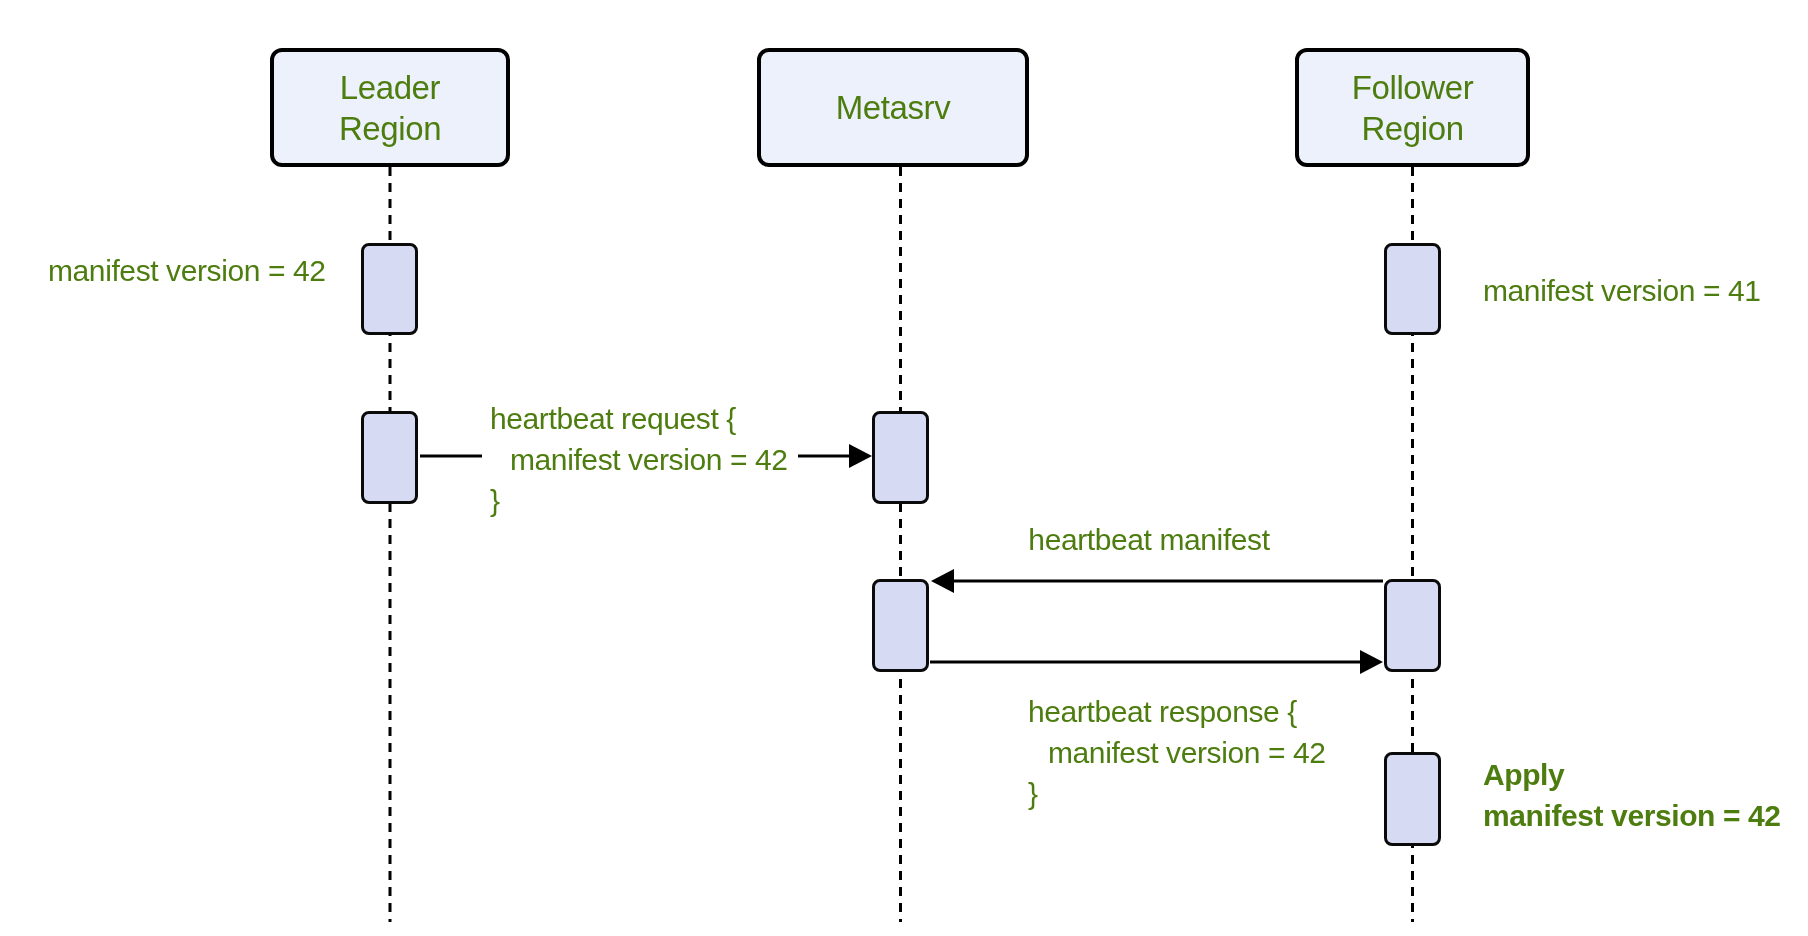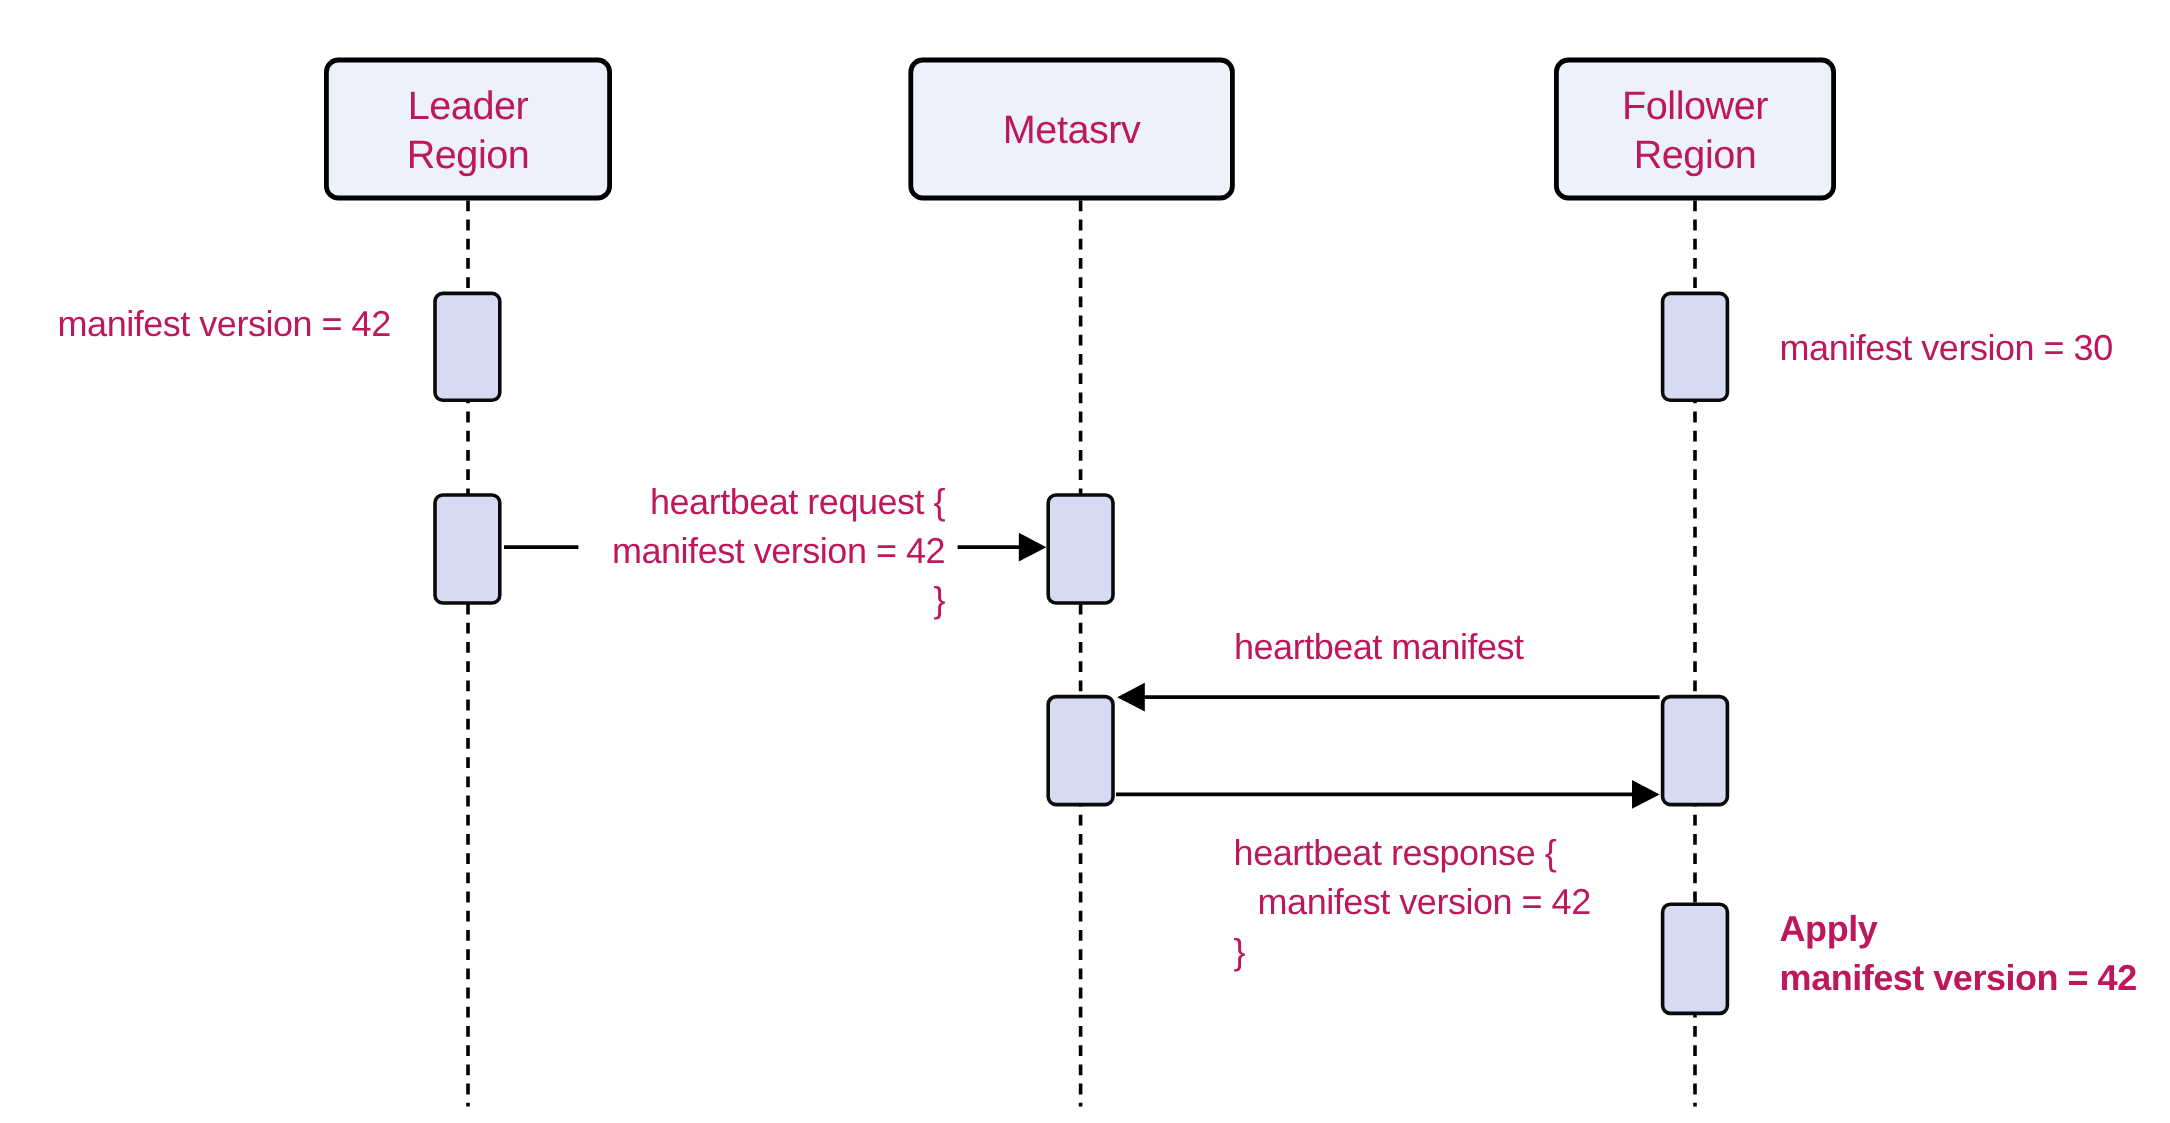--- a/index.html
+++ b/index.html
@@ -7,21 +7,21 @@
     padding: 0;
     background: #ffffff;
   }
   .canvas {
     position: relative;
     width: 1808px;
     height: 936px;
     background: #ffffff;
     overflow: hidden;
     font-family: "Liberation Sans", "DejaVu Sans", sans-serif;
-    color: #be185d;
+    color: #4d7c0f;
   }
   .layer {
     position: absolute;
     left: 0;
     top: 0;
   }
   .participant {
     position: absolute;
     top: 48px;
     height: 119px;
@@ -62,21 +62,20 @@
     font-size: 30px;
     line-height: 41px;
     letter-spacing: -0.4px;
     white-space: nowrap;
   }
   .msg1-label {
     left: 482px;
     top: 396px;
     background: #ffffff;
     padding: 2px 10px 2px 8px;
-    text-align: right;
   }
   .msg2-label {
     left: 1149px;
     top: 519px;
     transform: translateX(-50%);
   }
   .msg3-label {
     left: 1028px;
     top: 691px;
   }
@@ -150,21 +149,21 @@
     <div>heartbeat response {</div>
     <div class="indent">manifest version = 42</div>
     <div>}</div>
   </div>
 
   <div class="label note-left">
     <div>manifest version = 42</div>
   </div>
 
   <div class="label note-right-1">
-    <div>manifest version = 30</div>
+    <div>manifest version = 41</div>
   </div>
 
   <div class="label note-right-2">
     <div>Apply</div>
     <div>manifest version = 42</div>
   </div>
 
 </div>
 
 </body></html>

